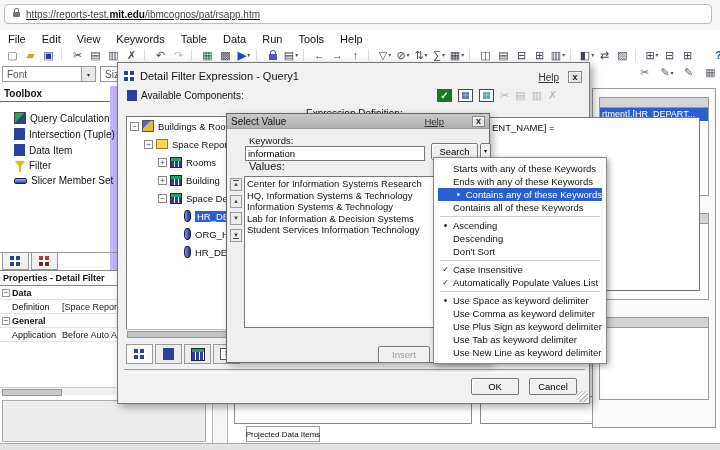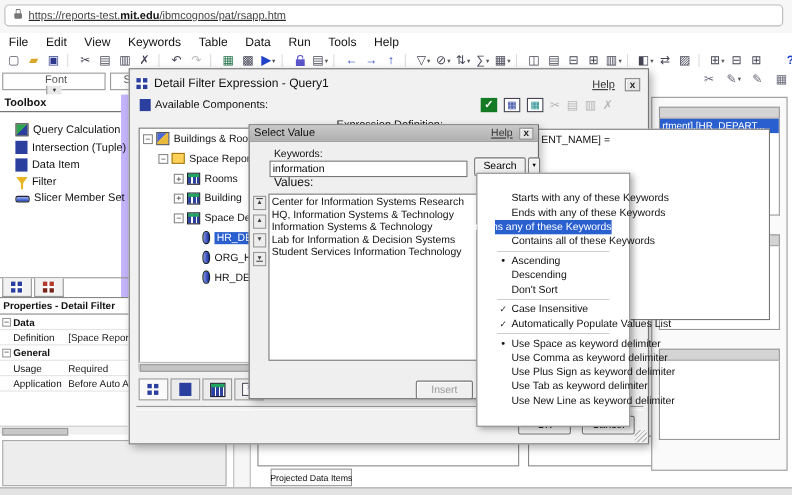--- a/index.html
+++ b/index.html
@@ -23,21 +23,21 @@
   .tbi.dis{color:#bbb;}
   .tbi.help{margin-left:14px;color:#1a3fd4;font-weight:bold;}
   .tbi[data-name="new-document-icon"] .g{color:#556;}
   .tbi[data-name="open-folder-icon"] .g{color:#d9a52b;}
   .tbi[data-name="save-icon"] .g{color:#2d3a8c;}
   .tbi[data-name="excel-icon"] .g{color:#1e7145;}
   .tbi[data-name="run-report-icon"] .g,.tbi[data-name="back-icon"] .g,.tbi[data-name="forward-icon"] .g,.tbi[data-name="up-icon"] .g{color:#2143c9;font-weight:bold;}
   .tbi[data-name="lock-icon"] .g{width:8px;height:6px;background:#5a54c9;position:relative;margin-top:4px;}
   .tbi[data-name="lock-icon"] .g::before{content:"";position:absolute;top:-4px;left:1px;width:4px;height:4px;border:1px solid #5a54c9;border-bottom:none;border-radius:3px 3px 0 0;}
   #format-bar{position:absolute;left:0;top:62px;width:720px;height:24px;background:#fff;}
-  .combo{position:absolute;height:16px;border:1px solid #999;background:#fff;font-size:10px;color:#555;display:flex;align-items:center;box-sizing:border-box;flex-direction:column;}
+  .combo{position:absolute;height:16px;border:1px solid #999;background:#fff;font-size:10px;color:#555;display:flex;align-items:center;box-sizing:border-box;}
   .combo .cap{padding-left:4px;flex:1;}
   .combo .cbtn{width:13px;height:100%;background:#e8e8e8;border-left:1px solid #999;font-size:6px;display:flex;align-items:center;justify-content:center;color:#333;}
   #font-combo{left:2px;top:4px;width:94px;}
   #size-combo{left:100px;top:4px;width:40px;}
   #fmt-icons{position:absolute;left:634px;top:3px;display:flex;align-items:center;}
   #fmt-icons .tbi{color:#667;font-size:11px;margin:0 3px;}
   
   #toolbox{position:absolute;left:0;top:86px;width:117px;height:184px;background:#fff;border-right:7px solid #c4b5fd;box-sizing:border-box;}
   #toolbox-header{font-size:10px;font-weight:bold;padding:2px 0 2px 4px;border-bottom:1px solid #666;}
   #toolbox-list{padding-top:8px;}
@@ -117,39 +117,39 @@
   #md-expr-label{position:absolute;left:188px;top:45px;font-size:10px;white-space:nowrap;}
   #md-expr-box{position:absolute;left:235px;top:54px;width:347px;height:174px;background:#fff;border:1px solid #777;box-sizing:border-box;}
   #md-expr-frag{position:absolute;left:138px;top:4px;font-size:9.5px;white-space:nowrap;}
   #md-sep{position:absolute;left:6px;top:306px;width:461px;height:2px;border-top:1px solid #999;border-bottom:1px solid #fff;}
   .btn3d{position:absolute;height:17px;background:#f0f0f0;border:1px solid #777;border-radius:2px;box-shadow:inset 1px 1px 0 #fff;font-family:"Liberation Sans",sans-serif;font-size:9.5px;text-align:center;line-height:15px;box-sizing:border-box;padding:0;}
   #md-ok{left:353px;top:315px;width:48px;}
   #md-cancel{left:411px;top:315px;width:48px;}
   #md-grip{position:absolute;right:1px;bottom:1px;width:11px;height:11px;background:repeating-linear-gradient(135deg,#bbb 0 1px,transparent 1px 3px);}
   
   #sv-dialog{position:absolute;left:226px;top:113px;width:264px;height:250px;background:#efefef;border:1px solid #666;box-shadow:3px 3px 8px rgba(0,0,0,.3);z-index:20;box-sizing:border-box;}
-  #sv-title{position:absolute;left:0;top:0;width:100%;height:15px;background:linear-gradient(#c9c9c9,#b0b0b0);border-bottom:1px solid #999;display:flex;align-items:center;font-size:10px;box-sizing:border-box;padding:0 4px;}
+  #sv-title{position:absolute;left:0;top:0;width:100%;height:15px;background:linear-gradient(#c9c9c9,#b0b0b0);border-bottom:1px solid #999;display:flex;align-items:center;font-size:10px;box-sizing:border-box;padding:0 4px;gap:22px;}
   #sv-title .cap{flex:1;}
   #sv-help{margin-right:6px;font-size:9.5px;}
   #sv-close{width:13px;height:11px;line-height:9px;}
   #sv-kw-label{position:absolute;left:22px;top:21px;font-size:9.5px;}
   #sv-kw-input{position:absolute;left:18px;top:32px;width:180px;height:15px;border:1px solid #777;font-family:"Liberation Sans",sans-serif;font-size:9.5px;padding:0 2px;box-sizing:border-box;}
   #sv-search{left:204px;top:29px;width:47px;}
   #sv-search-dd{left:253px;top:29px;width:11px;height:17px;font-size:6px;line-height:15px;}
   #sv-val-label{position:absolute;left:22px;top:46px;font-size:11px;}
   #sv-pager{position:absolute;left:3px;top:64px;width:12px;display:flex;flex-direction:column;}
   .pagebtn{width:12px;height:13px;background:#ececec;border:1px solid #999;font-size:6px;line-height:11px;text-align:center;color:#444;margin-bottom:4px;box-sizing:border-box;}
   .pagebtn.bar-top{text-decoration:overline;}
   .pagebtn.bar-bottom{text-decoration:underline;}
   #sv-values{position:absolute;left:17px;top:62px;width:239px;height:152px;background:#fff;border:1px solid #777;overflow:hidden;box-sizing:border-box;padding:1px 0;}
   .vrow{font-size:9.5px;line-height:11.5px;padding:0 2px;white-space:nowrap;}
   #sv-insert{left:151px;top:232px;width:52px;color:#999;}
   #sv-closebtn{left:214px;top:232px;width:46px;}
   
-  #search-menu{position:absolute;left:433px;top:157px;width:140px;background:#fff;border:1px solid #888;box-shadow:2px 2px 6px rgba(0,0,0,.35);z-index:30;padding:16px;box-sizing:border-box;}
+  #search-menu{position:absolute;left:433px;top:157px;width:174px;background:#fff;border:1px solid #888;box-shadow:2px 2px 6px rgba(0,0,0,.35);z-index:30;padding:4px;box-sizing:border-box;}
   .mrow{display:flex;align-items:center;height:13px;font-size:9.5px;white-space:nowrap;}
   .mrow .mark{width:15px;flex:none;text-align:center;font-size:8px;}
   .mrow .mark.m-bullet::before{content:"•";font-size:10px;}
   .mrow .mark.m-check::before{content:"✓";}
   .mrow.hl{background:#2a5fcf;color:#fff;justify-content:flex-end;}
   .mrow.msep{height:5px;background:linear-gradient(transparent 2px,#ccc 2px,#ccc 3px,transparent 3px);margin:0 2px;}
 </style>
 </head>
 <body>
 
@@ -491,25 +491,20 @@
           <span class="plabel" data-name="property-label">Definition</span>
           <span class="pvalue" data-name="property-value">[Space Report</span>
         </div>
 
         <div class="prow" data-name="property-row">
           <span class="pexp exp-minus" data-name="expander-icon"></span>
           <span class="plabel bold" data-name="property-label">General</span>
           <span class="pvalue" data-name="property-value"></span>
         </div>
 
-        <div class="prow" data-name="property-row">
-          <span class="pexp exp-hidden" data-name="expander-icon"></span>
-          <span class="plabel" data-name="property-label">Usage</span>
-          <span class="pvalue" data-name="property-value">Required</span>
-        </div>
 
         <div class="prow" data-name="property-row">
           <span class="pexp exp-hidden" data-name="expander-icon"></span>
           <span class="plabel" data-name="property-label">Application</span>
           <span class="pvalue" data-name="property-value">Before Auto A</span>
         </div>
 
     </div>
     <div id="prop-scroll" data-name="properties-scrollbar">
         <span class="thumb" data-name="scrollbar-thumb"></span>

